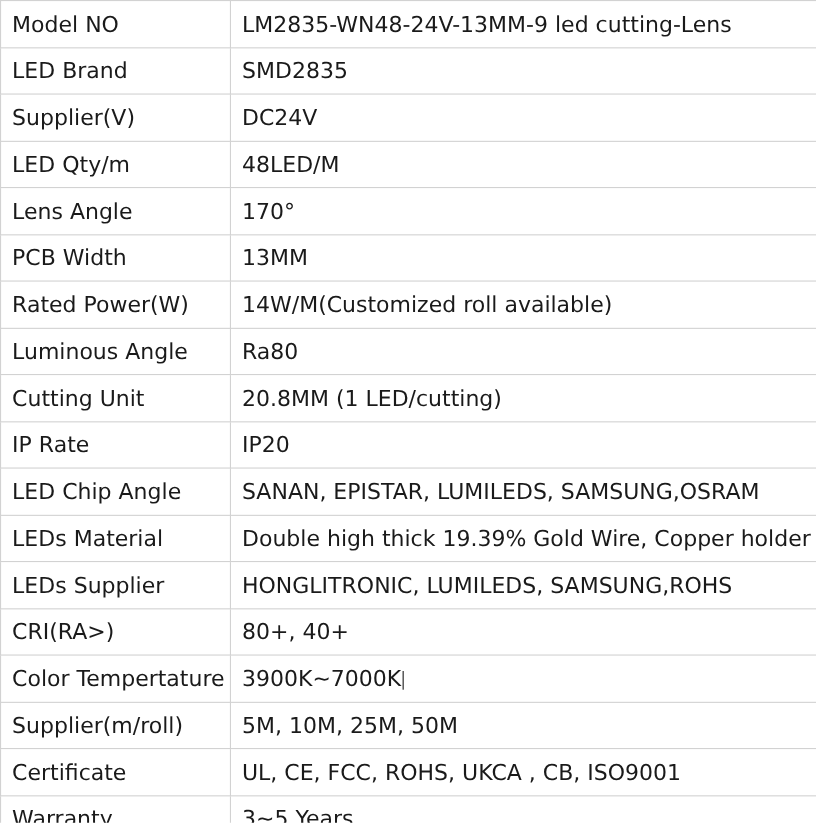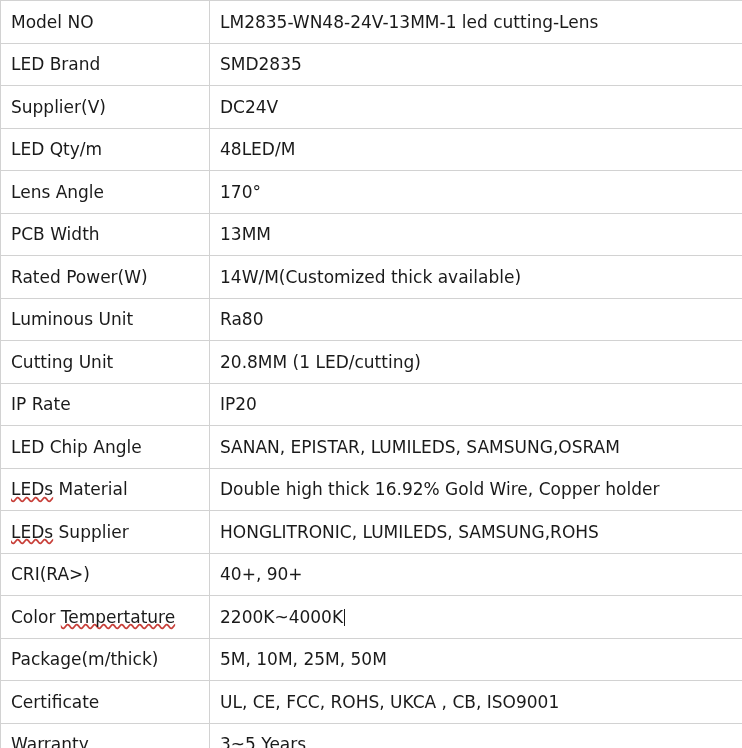--- a/index.html
+++ b/index.html
@@ -16,56 +16,55 @@
   }
   table.spec-table {
     border-collapse: collapse;
     width: 742px;
     table-layout: fixed;
   }
   table.spec-table td {
     border: 1px solid #d2d2d2;
     height: 41.5px;
     padding: 0 0 0 10px;
-    font-size: 17px;
+    font-size: 20px;
     line-height: 1.2;
     vertical-align: middle;
     white-space: nowrap;
     overflow: hidden;
   }
   td.label-cell {
     width: 198px;
   }
   td.value-cell {
     width: 542px;
     position: relative;
   }
   .underline-spell {
-    text-decoration: underline;
     text-decoration-color: #c8403a;
     text-decoration-style: wavy;
     text-decoration-skip-ink: none;
   }
   .caret {
     display: inline-block;
     width: 1px;
     height: 17px;
     background: #1a1a1a;
     vertical-align: -3px;
     margin-left: 1px;
   }
 </style>
 </head>
 <body>
 
 <table class="spec-table">
   <tbody>
       <tr>
         <td class="label-cell"><span>Model NO</span></td>
-        <td class="value-cell"><span>LM2835-WN48-24V-13MM-1 led cutting-Lens</span></td>
+        <td class="value-cell"><span>LM2835-WN48-24V-13MM-9 led cutting-Lens</span></td>
       </tr>
       <tr>
         <td class="label-cell"><span>LED Brand</span></td>
         <td class="value-cell"><span>SMD2835</span></td>
       </tr>
       <tr>
         <td class="label-cell"><span>Supplier(V)</span></td>
         <td class="value-cell"><span>DC24V</span></td>
       </tr>
       <tr>
@@ -75,56 +74,56 @@
       <tr>
         <td class="label-cell"><span>Lens Angle</span></td>
         <td class="value-cell"><span>170°</span></td>
       </tr>
       <tr>
         <td class="label-cell"><span>PCB Width</span></td>
         <td class="value-cell"><span>13MM</span></td>
       </tr>
       <tr>
         <td class="label-cell"><span>Rated Power(W)</span></td>
-        <td class="value-cell"><span>14W/M(Customized thick available)</span></td>
+        <td class="value-cell"><span>14W/M(Customized roll available)</span></td>
       </tr>
       <tr>
-        <td class="label-cell"><span>Luminous Unit</span></td>
+        <td class="label-cell"><span>Luminous Angle</span></td>
         <td class="value-cell"><span>Ra80</span></td>
       </tr>
       <tr>
         <td class="label-cell"><span>Cutting Unit</span></td>
         <td class="value-cell"><span>20.8MM (1 LED/cutting)</span></td>
       </tr>
       <tr>
         <td class="label-cell"><span>IP Rate</span></td>
         <td class="value-cell"><span>IP20</span></td>
       </tr>
       <tr>
         <td class="label-cell"><span>LED Chip Angle</span></td>
         <td class="value-cell"><span>SANAN, EPISTAR, LUMILEDS, SAMSUNG,OSRAM</span></td>
       </tr>
       <tr>
         <td class="label-cell"><span><span class="underline-spell">LEDs</span> Material</span></td>
-        <td class="value-cell"><span>Double high thick 16.92% Gold Wire, Copper holder</span></td>
+        <td class="value-cell"><span>Double high thick 19.39% Gold Wire, Copper holder</span></td>
       </tr>
       <tr>
         <td class="label-cell"><span><span class="underline-spell">LEDs</span> Supplier</span></td>
         <td class="value-cell"><span>HONGLITRONIC, LUMILEDS, SAMSUNG,ROHS</span></td>
       </tr>
       <tr>
         <td class="label-cell"><span>CRI(RA&gt;)</span></td>
-        <td class="value-cell"><span>40+, 90+</span></td>
+        <td class="value-cell"><span>80+, 40+</span></td>
       </tr>
       <tr>
         <td class="label-cell"><span>Color <span class="underline-spell">Tempertature</span></span></td>
-        <td class="value-cell"><span>2200K~4000K</span><span class="caret"></span></td>
+        <td class="value-cell"><span>3900K~7000K</span><span class="caret"></span></td>
       </tr>
       <tr>
-        <td class="label-cell"><span>Package(m/thick)</span></td>
+        <td class="label-cell"><span>Supplier(m/roll)</span></td>
         <td class="value-cell"><span>5M, 10M, 25M, 50M</span></td>
       </tr>
       <tr>
         <td class="label-cell"><span>Certificate</span></td>
         <td class="value-cell"><span>UL, CE, FCC, ROHS, UKCA , CB, ISO9001</span></td>
       </tr>
       <tr>
         <td class="label-cell"><span>Warranty</span></td>
         <td class="value-cell"><span>3~5 Years</span></td>
       </tr>

